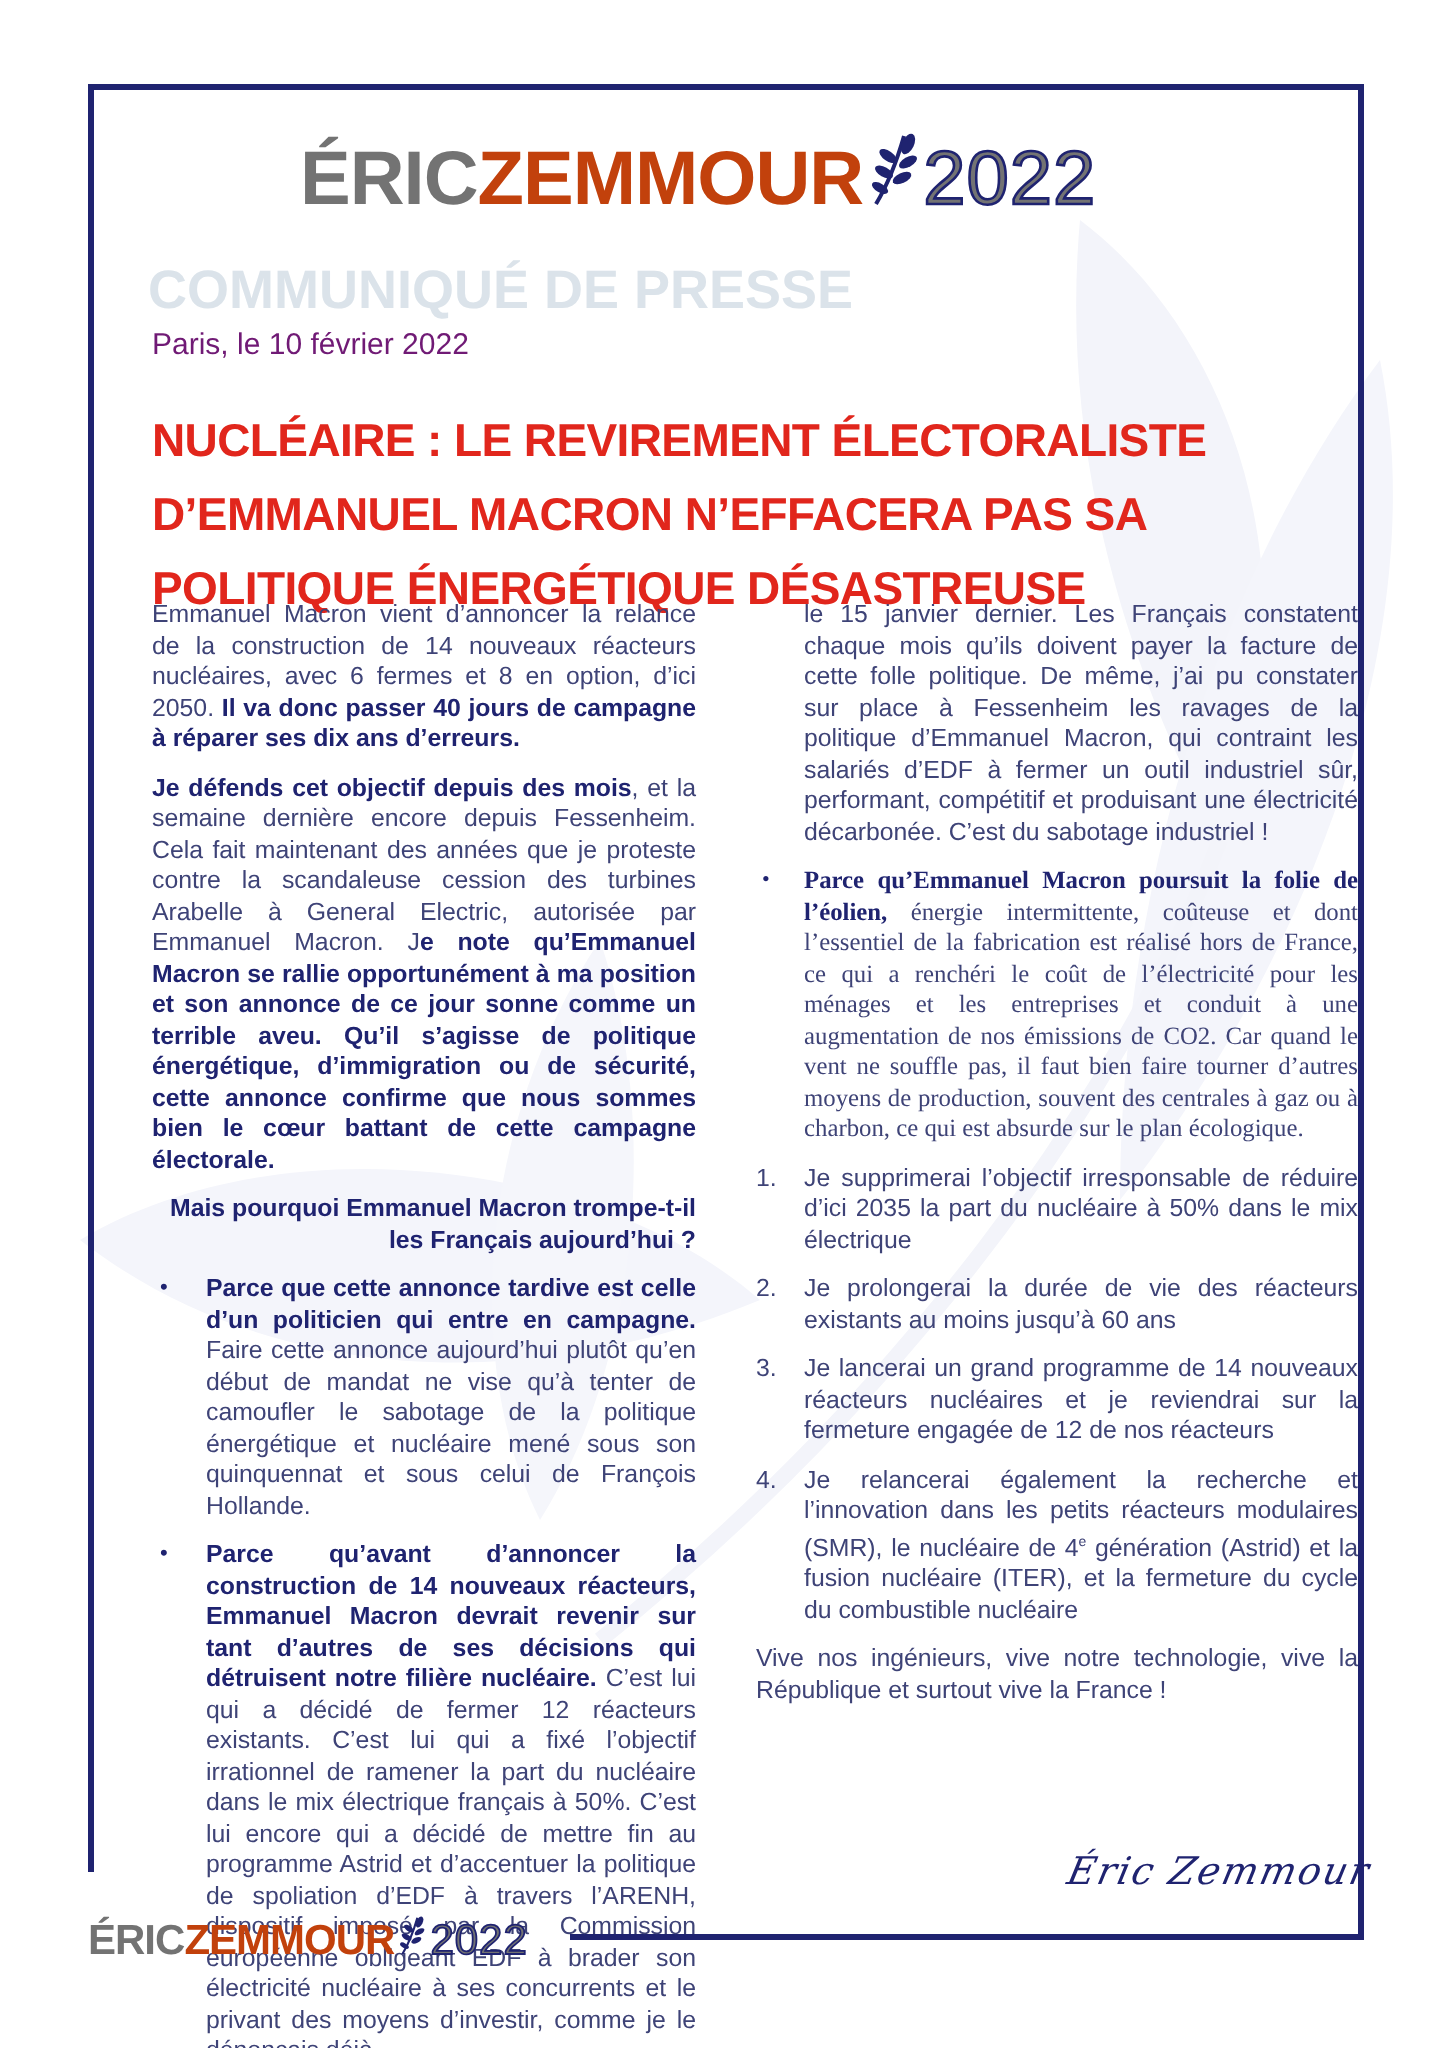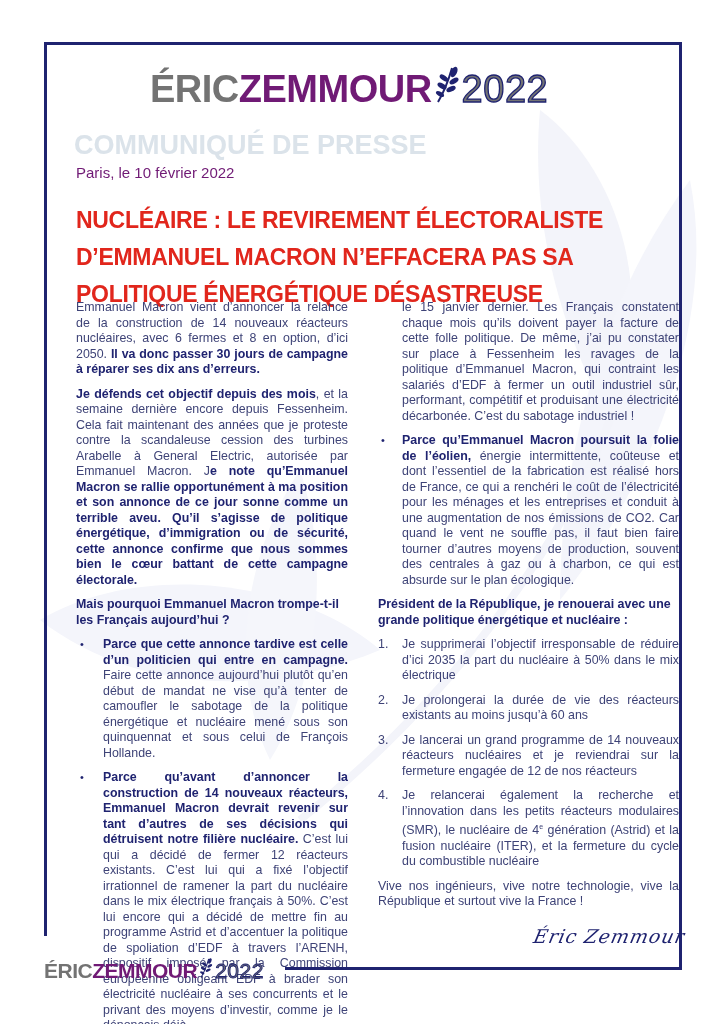--- a/index.html
+++ b/index.html
@@ -6,42 +6,42 @@
   body { width:725px; height:1024px; background:#ffffff; position:relative; overflow:hidden;
          font-family:"Liberation Sans", sans-serif; color:#3a3f6e; }
   .watermark { position:absolute; inset:0; pointer-events:none; }
   .frame-top { position:absolute; left:44px; top:42px; width:638px; height:3px; background:#1f2370; }
   .frame-left { position:absolute; left:44px; top:42px; width:3px; height:894px; background:#1f2370; }
   .frame-right { position:absolute; left:679px; top:42px; width:3px; height:928px; background:#1f2370; }
   .frame-bottom { position:absolute; left:285px; top:967px; width:397px; height:3px; background:#1f2370; }
 
   .logo { position:absolute; display:flex; align-items:center; font-family:"Liberation Sans", sans-serif; font-weight:700; letter-spacing:-0.5px; }
   .logo .eric { color:#737373; }
-  .logo .zemmour { color:#701a75; }
+  .logo .zemmour { color:#c2410c; }
   .logo .year { color:#737373; -webkit-text-stroke:1.3px #1f2370; font-weight:400; letter-spacing:0.5px; }
   .logo-top { left:150px; top:66px; font-size:38px; }
   .logo-foot { left:44px; top:957px; font-size:21px; }
   .logo-foot .year { -webkit-text-stroke:0.9px #1f2370; }
   .branch { display:inline-block; margin:0 2px; }
 
   .kicker { position:absolute; left:74px; top:130px; font-size:27px; font-weight:700; color:#dbe3ea; letter-spacing:0px; }
   .dateline { position:absolute; left:76px; top:164px; font-size:15px; color:#701a75; }
   .headline { position:absolute; left:76px; top:202px; width:560px; font-size:23px; line-height:37px; font-weight:700; color:#e1261c; text-transform:uppercase; letter-spacing:-0.3px; }
 
   .col { position:absolute; font-size:12.4px; line-height:15.5px; color:#3e4377; text-align:justify; }
   .col-left { left:76px; top:300px; width:272px; }
   .col-right { left:402px; top:300px; width:277px; }
   .col p { margin:0 0 9px 0; }
   .col b { color:#1f2370; font-weight:700; }
-  .col .q { color:#1f2370; font-weight:700; text-align:left; }
+  .col .q { color:#1f2370; font-weight:700; text-align:right; }
   ul.bul, ol.num { margin:0 0 9px 0; padding:0; list-style:none; }
   ul.bul li, ol.num li { position:relative; padding-left:27px; margin-bottom:9px; }
   ul.bul li::before { content:"•"; position:absolute; left:4px; top:0; color:#1f2370; font-size:11px; }
   ol.num li .n { position:absolute; left:0; top:0; }
-  .col-right ul.bul li { padding-left:24px; margin-left:-24px; }
+  .col-right ul.bul li { padding-left:24px; margin-left:-24px;font-family:Liberation Serif, serif; }
   .col-right ul.bul li::before { left:-21px; }
   .col-right ul.bul li { padding-left:0; margin-left:0; }
   .col-right ul.bul { padding-left:0; margin-left:-24px; }
   .col-right ul.bul li { padding-left:24px; }
   .col-right ul.bul li::before { left:3px; }
   .col-right ol.num { margin-left:-24px; }
   .col-right ol.num li { padding-left:24px; }
   .col-right .q, .col-right .closing { margin-left:-24px; }
   sup { font-size:7px; }
 
@@ -79,21 +79,21 @@
   </span>
   <span class="year">2022</span>
 </div>
 
 <div class="kicker">COMMUNIQUÉ DE PRESSE</div>
 <div class="dateline">Paris, le 10 février 2022</div>
 <div class="headline">NUCLÉAIRE : LE REVIREMENT ÉLECTORALISTE D’EMMANUEL MACRON N’EFFACERA PAS SA POLITIQUE ÉNERGÉTIQUE DÉSASTREUSE</div>
 
 <div class="col col-left">
   <p>
-    <span>Emmanuel Macron vient d’annoncer la relance de la construction de 14 nouveaux réacteurs nucléaires, avec 6 fermes et 8 en option, d’ici 2050. </span><b>Il va donc passer 30 jours de campagne à réparer ses dix ans d’erreurs.</b>
+    <span>Emmanuel Macron vient d’annoncer la relance de la construction de 14 nouveaux réacteurs nucléaires, avec 6 fermes et 8 en option, d’ici 2050. </span><b>Il va donc passer 40 jours de campagne à réparer ses dix ans d’erreurs.</b>
   </p>
   <p>
     <b>Je défends cet objectif depuis des mois</b><span>, et la semaine dernière encore depuis Fessenheim. Cela fait maintenant des années que je proteste contre la scandaleuse cession des turbines Arabelle à General Electric, autorisée par Emmanuel Macron. J</span><b>e note qu’Emmanuel Macron se rallie opportunément à ma position et son annonce de ce jour sonne comme un terrible aveu. Qu’il s’agisse de politique énergétique, d’immigration ou de sécurité, cette annonce confirme que nous sommes bien le cœur battant de cette campagne électorale.</b>
   </p>
   <p class="q">Mais pourquoi Emmanuel Macron trompe-t-il les Français aujourd’hui ?</p>
   <ul class="bul">
     <li>
       <b>Parce que cette annonce tardive est celle d’un politicien qui entre en campagne.</b><span> Faire cette annonce aujourd’hui plutôt qu’en début de mandat ne vise qu’à tenter de camoufler le sabotage de la politique énergétique et nucléaire mené sous son quinquennat et sous celui de François Hollande.</span>
     </li>
     <li>
@@ -102,21 +102,20 @@
   </ul>
 </div>
 
 <div class="col col-right">
   <p>le 15 janvier dernier. Les Français constatent chaque mois qu’ils doivent payer la facture de cette folle politique. De même, j’ai pu constater sur place à Fessenheim les ravages de la politique d’Emmanuel Macron, qui contraint les salariés d’EDF à fermer un outil industriel sûr, performant, compétitif et produisant une électricité décarbonée. C’est du sabotage industriel !</p>
   <ul class="bul">
     <li>
       <b>Parce qu’Emmanuel Macron poursuit la folie de l’éolien,</b><span> énergie intermittente, coûteuse et dont l’essentiel de la fabrication est réalisé hors de France, ce qui a renchéri le coût de l’électricité pour les ménages et les entreprises et conduit à une augmentation de nos émissions de CO2. Car quand le vent ne souffle pas, il faut bien faire tourner d’autres moyens de production, souvent des centrales à gaz ou à charbon, ce qui est absurde sur le plan écologique.</span>
     </li>
   </ul>
-  <p class="q">Président de la République, je renouerai avec une grande politique énergétique et nucléaire :</p>
   <ol class="num">
     <li><span class="n">1.</span><span>Je supprimerai l’objectif irresponsable de réduire d’ici 2035 la part du nucléaire à 50% dans le mix électrique</span></li>
     <li><span class="n">2.</span><span>Je prolongerai la durée de vie des réacteurs existants au moins jusqu’à 60 ans</span></li>
     <li><span class="n">3.</span><span>Je lancerai un grand programme de 14 nouveaux réacteurs nucléaires et je reviendrai sur la fermeture engagée de 12 de nos réacteurs</span></li>
     <li><span class="n">4.</span><span>Je relancerai également la recherche et l’innovation dans les petits réacteurs modulaires (SMR), le nucléaire de 4</span><sup>e</sup><span> génération (Astrid) et la fusion nucléaire (ITER), et la fermeture du cycle du combustible nucléaire</span></li>
   </ol>
   <p class="closing">Vive nos ingénieurs, vive notre technologie, vive la République et surtout vive la France !</p>
 </div>
 
 <div class="signature">Éric Zemmour</div>

